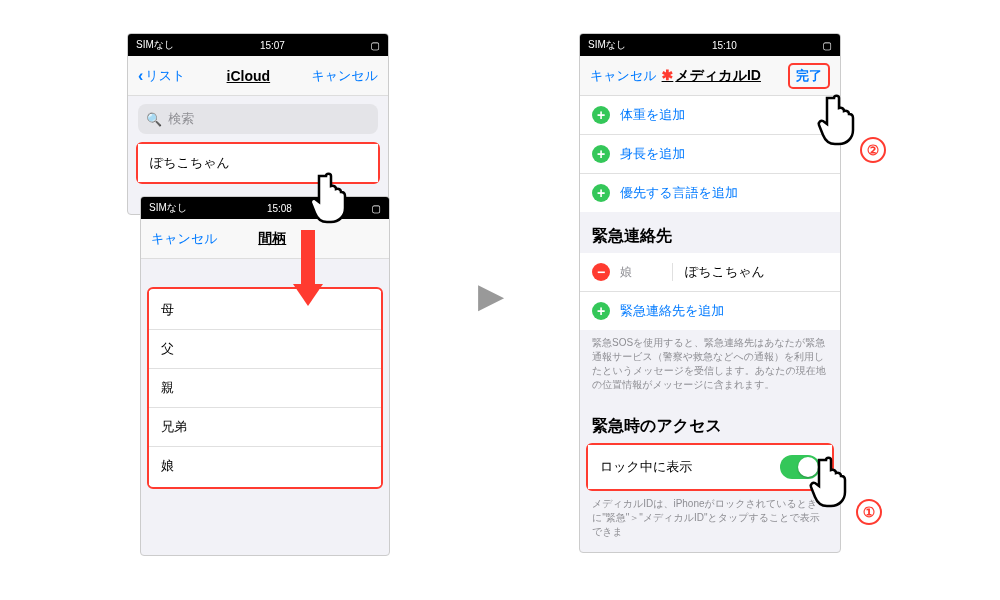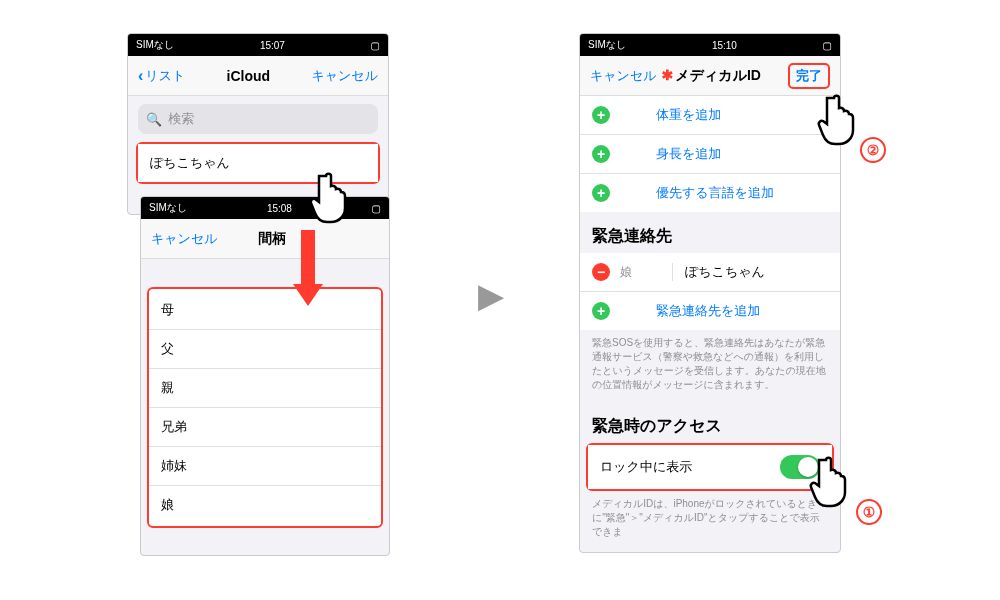--- a/index.html
+++ b/index.html
@@ -5,38 +5,38 @@
   * { box-sizing: border-box; margin: 0; padding: 0; }
   body { font-family: -apple-system, "Hiragino Sans", sans-serif; background: #fff; width: 1000px; height: 600px; position: relative; }
 
   .phone { position: absolute; width: 262px; background: #f2f2f7; border: 1px solid #ccc; border-radius: 4px; overflow: hidden; }
   .phone.inner { width: 250px; }
 
   .status-bar { height: 22px; background: #000; color: #fff; display: flex; align-items: center; justify-content: space-between; padding: 0 8px; font-size: 10px; }
   .status-bar .right { display: flex; gap: 4px; align-items: center; }
 
   .nav-bar { height: 40px; background: #f8f8f8; display: flex; align-items: center; justify-content: space-between; padding: 0 10px; border-bottom: 1px solid #ddd; font-size: 13px; }
-  .nav-title { font-weight: 600; color: #000; font-size: 14px; }
+  .nav-title { font-weight: 600; color: #000; font-size: 14px; text-decoration: underline; }
   .nav-btn { color: #007aff; display: flex; align-items: center; gap: 2px; }
   .nav-btn.bold { font-weight: 600; margin-left: 22px; }
   .chev { font-size: 16px; font-weight: 600; }
 
   .search-row { margin: 8px 10px; background: #e4e4e8; border-radius: 8px; height: 30px; display: flex; align-items: center; padding: 0 8px; color: #8e8e93; font-size: 13px; gap: 6px; }
   .search-icon { font-size: 13px; }
 
   .list-cell { background: #fff; padding: 10px 12px; font-size: 13px; border-bottom: 0.5px solid #e0e0e0; display: flex; align-items: center; }
   .list-cell:last-child { border-bottom: none; }
   .list-group { background: #fff; }
 
   .section-header { font-size: 16px; font-weight: 600; padding: 14px 12px 6px; color: #000; }
   .section-footer { font-size: 10px; color: #8e8e93; padding: 6px 12px 10px; line-height: 1.4; }
 
   .add-btn-icon { width: 18px; height: 18px; border-radius: 50%; background: #34c759; color: #fff; display: inline-flex; align-items: center; justify-content: center; font-size: 14px; font-weight: bold; margin-right: 10px; flex-shrink: 0; }
   .remove-btn-icon { width: 18px; height: 18px; border-radius: 50%; background: #ff3b30; color: #fff; display: inline-flex; align-items: center; justify-content: center; font-size: 14px; font-weight: bold; margin-right: 10px; flex-shrink: 0; }
-  .link-text { color: #007aff; margin-left: 36px; }
+  .link-text { color: #007aff; }
 
   .contact-row { display: flex; align-items: center; }
   .contact-rel { color: #8e8e93; font-size: 12px; width: 52px; }
   .contact-name { font-size: 13px; border-left: 0.5px solid #e0e0e0; padding-left: 12px; }
 
   .toggle { width: 40px; height: 24px; background: #34c759; border-radius: 12px; position: relative; margin-left: auto; }
   .toggle::after { content: ""; position: absolute; right: 2px; top: 2px; width: 20px; height: 20px; background: #fff; border-radius: 50%; box-shadow: 0 1px 2px rgba(0,0,0,0.3); }
 
   .highlight-red { border: 2px solid #ff3b30; border-radius: 6px; }
 
@@ -115,23 +115,20 @@
     <div class="list-cell">
         <span>父</span>
       </div>
     <div class="list-cell">
         <span>親</span>
       </div>
     <div class="list-cell">
         <span>兄弟</span>
       </div>
     <div class="list-cell">
-        <span>姉妹</span>
-      </div>
-    <div class="list-cell">
         <span>娘</span>
       </div>
   </div>
 </div>
 
 <div class="red-arrow">
   <div class="shaft"></div>
     <div class="head"></div>
 </div>
 

